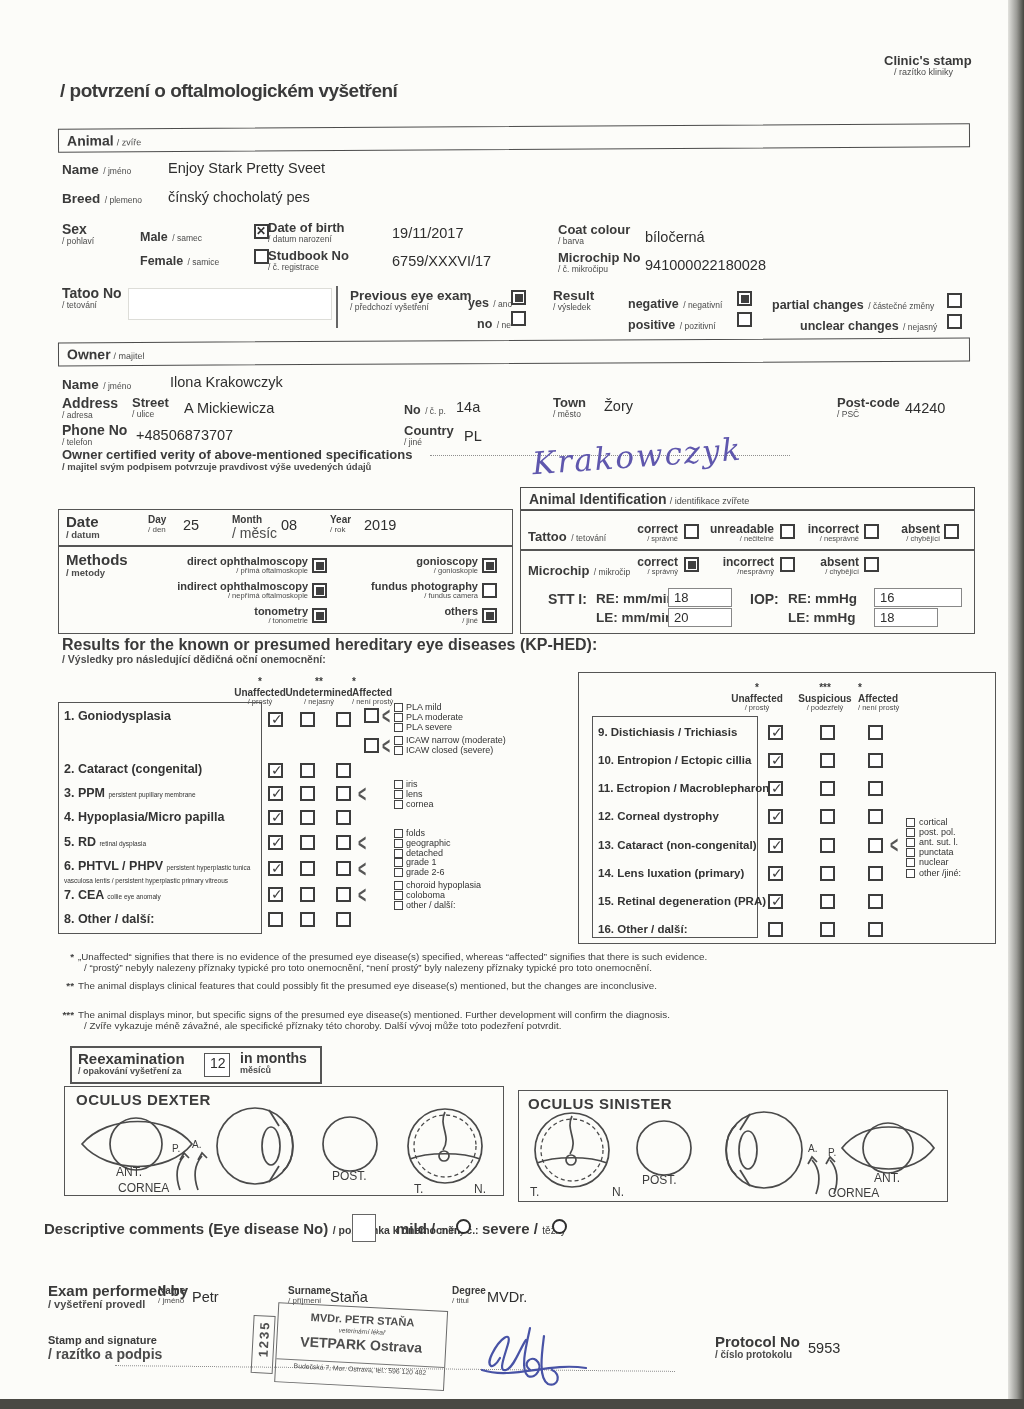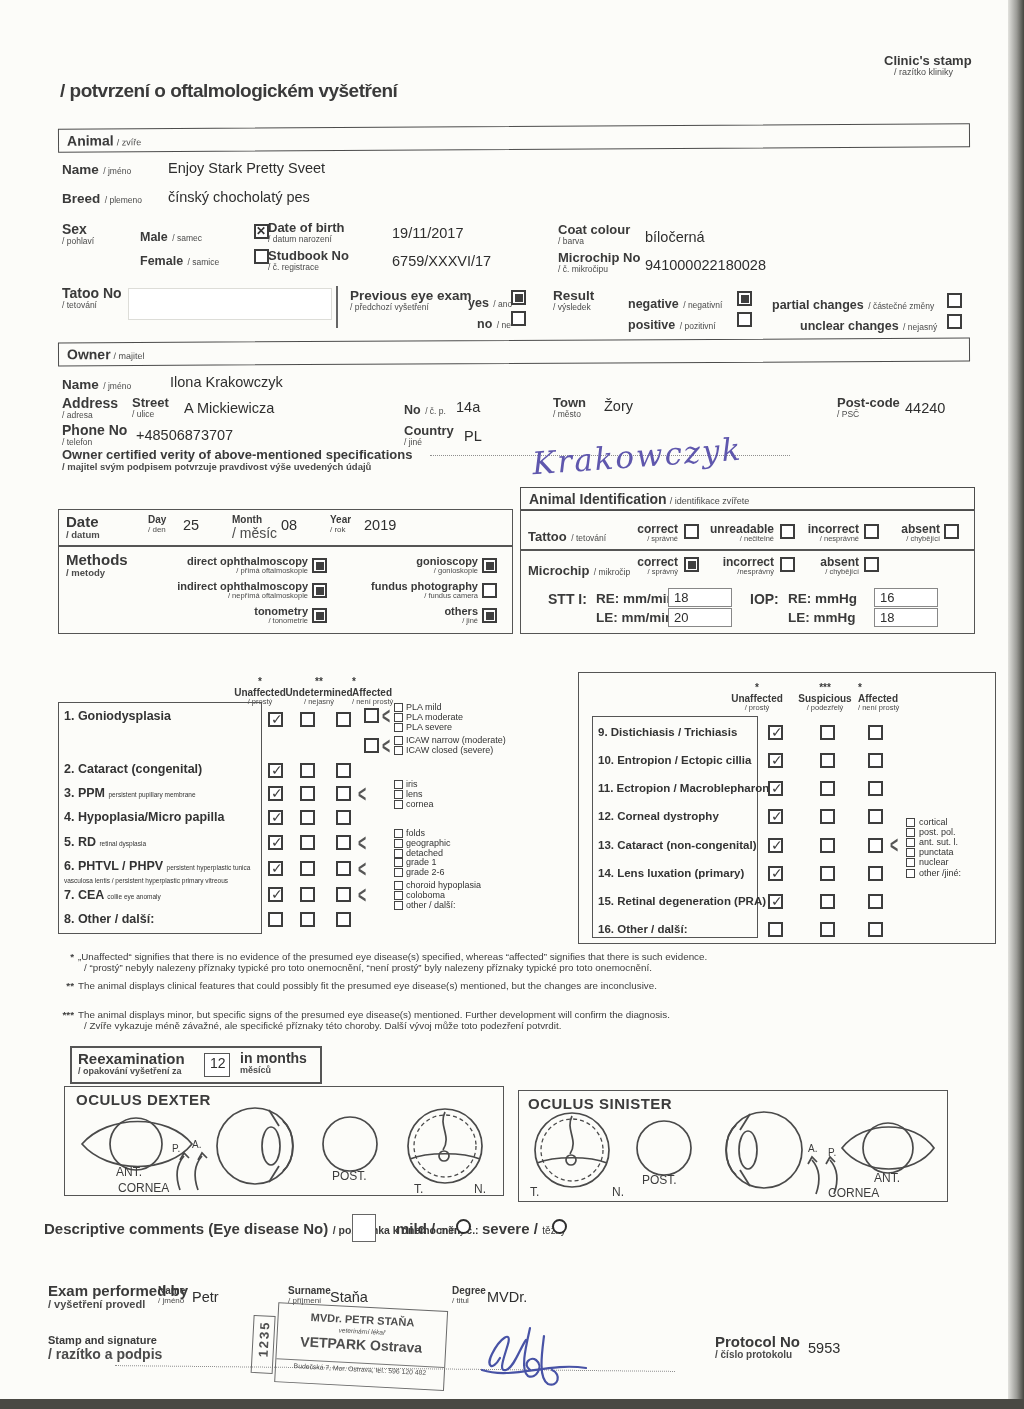--- a/index.html
+++ b/index.html
@@ -300,24 +300,28 @@
     </div>
   <span class="cbx" style="left:864px;top:557px"></span>
 
   <span class="abs" style="left:548px;top:591px;font-size:14px;font-weight:bold">STT I:</span>
   <span class="abs" style="left:596px;top:591px;font-size:13.5px;font-weight:bold">RE: mm/min</span>
   <span class="fbox" style="left:668px;top:588px;width:64px;height:19px">18</span>
   <span class="abs" style="left:596px;top:610px;font-size:13.5px;font-weight:bold">LE: mm/min</span>
   <span class="fbox" style="left:668px;top:608px;width:64px;height:19px">20</span>
   <span class="abs" style="left:750px;top:591px;font-size:14px;font-weight:bold">IOP:</span>
   <span class="abs" style="left:788px;top:591px;font-size:13.5px;font-weight:bold">RE: mmHg</span>
-  <span class="fbox" style="left:874px;top:588px;width:64px;height:19px">16</span>
+  <span class="fbox" style="left:874px;top:588px;width:88px;height:19px">16</span>
   <span class="abs" style="left:788px;top:610px;font-size:13.5px;font-weight:bold">LE: mmHg</span>
   <span class="fbox" style="left:874px;top:608px;width:64px;height:19px">18</span>
 
+  <div class="stack" style="left:62px;top:637px">
+    <span class="en" style="font-size:16px">Results for the known or presumed hereditary eye diseases (KP-HED):</span>
+    <span class="cz" style="font-size:10.5px;font-weight:bold">/ Výsledky pro následující dědičná oční onemocnění:</span>
+  </div>
 
   <div class="hdr" style="left:228px;top:676px;width:64px">
     <span class="star">*</span>
       <span class="h-en">Unaffected</span>
       <span class="h-cz">/ prostý</span>
   </div>
   <div class="hdr" style="left:284px;top:676px;width:70px">
     <span class="star">**</span>
       <span class="h-en">Undetermined</span>
       <span class="h-cz">/ nejasný</span>

